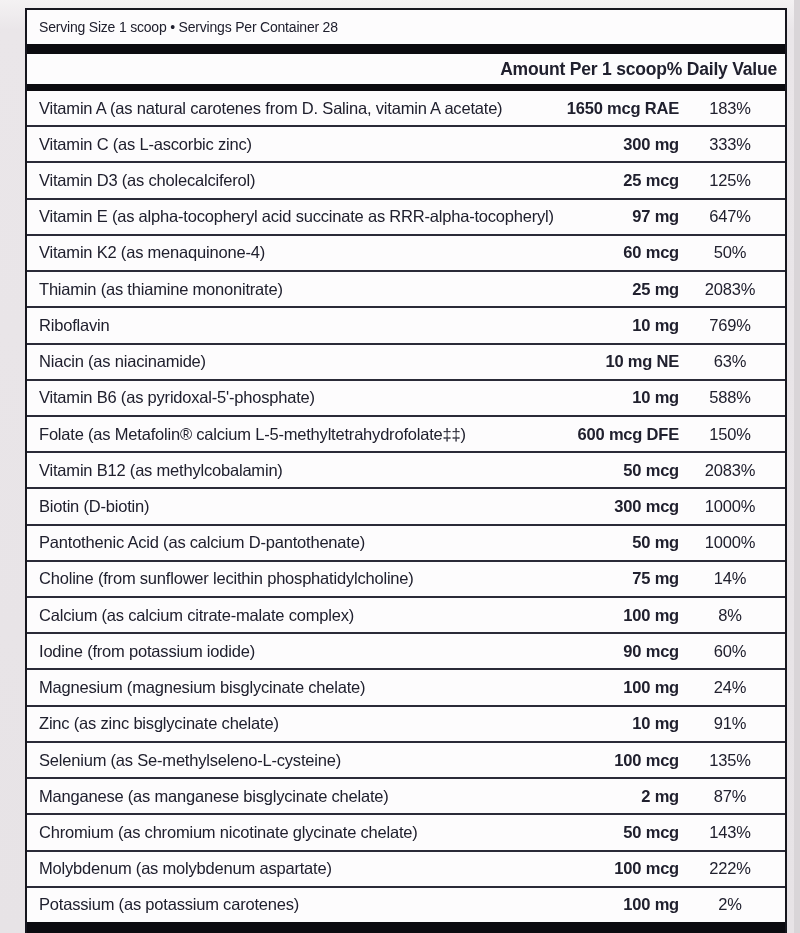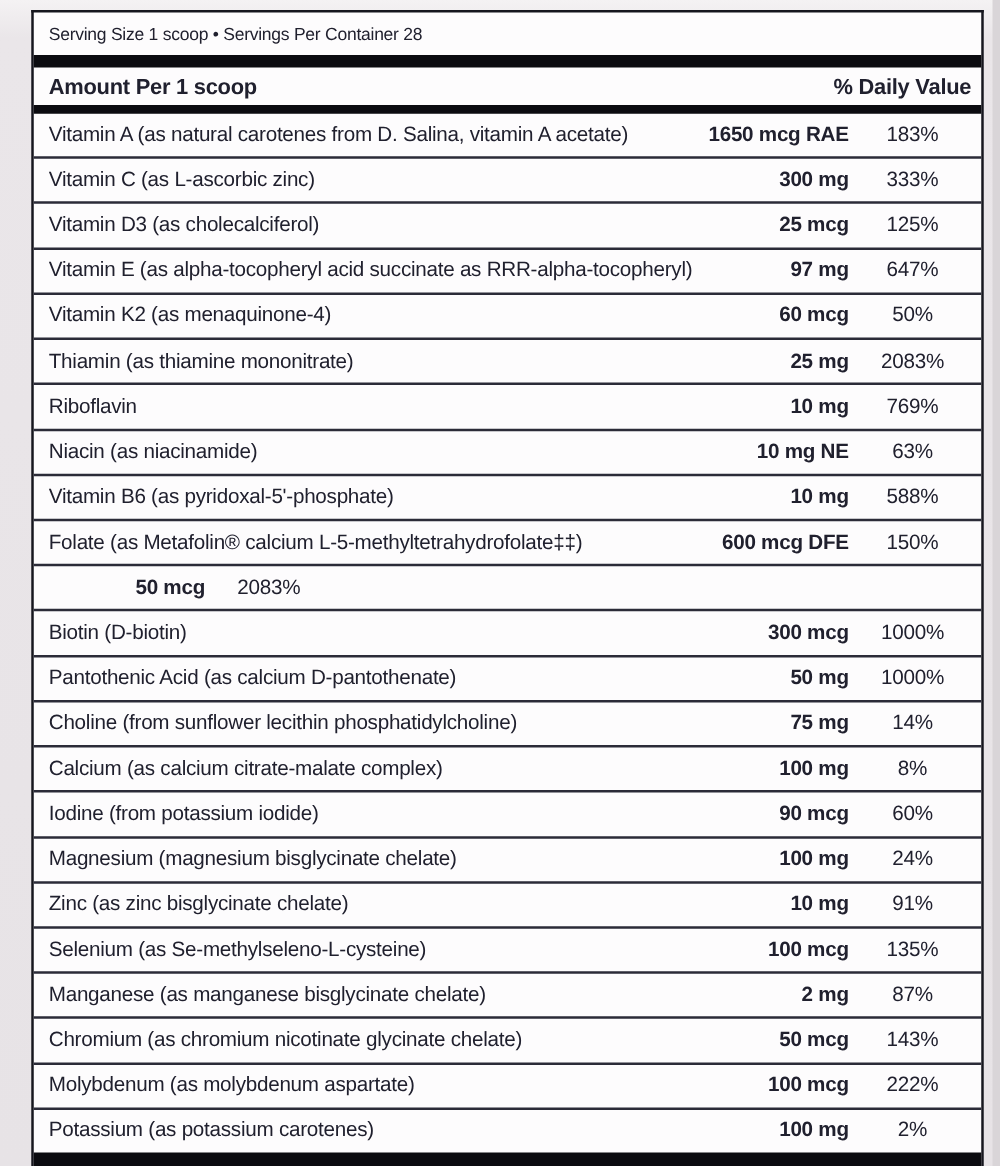--- a/index.html
+++ b/index.html
@@ -47,29 +47,30 @@
     flex: 0 0 auto;
     background: #0b0b10;
   }
   .bar-thick  { height: 10px; }
   .bar-medium { height: 7px; }
   .bar-bottom { height: 11px; }
   .header-row {
     flex: 0 0 30px;
     display: flex;
     align-items: center;
-    justify-content: space-between;
+    justify-content: flex-end;
     padding: 0 8px 0 12px;
     font-weight: bold;
     font-size: 17.5px;
   }
   .rows {
     flex: 1 1 auto;
     display: flex;
     flex-direction: column;
+    justify-content: center;
   }
   .nutrient-row {
     flex: 1 1 0;
     display: flex;
     align-items: center;
     padding: 0 4px 0 12px;
     font-size: 16.5px;
     box-sizing: border-box;
   }
   .nutrient-row + .nutrient-row {
@@ -166,20 +167,21 @@
     <span class="n-dv">588%</span>
   </div>
 
   <div class="nutrient-row">
     <span class="n-name">Folate (as Metafolin® calcium L-5-methyltetrahydrofolate‡‡)</span>
     <span class="n-amount">600 mcg DFE</span>
     <span class="n-dv">150%</span>
   </div>
 
   <div class="nutrient-row">
+    <span class="n-name">Vitamin B12 (as methylcobalamin)</span>
     <span class="n-amount">50 mcg</span>
     <span class="n-dv">2083%</span>
   </div>
 
   <div class="nutrient-row">
     <span class="n-name">Biotin (D-biotin)</span>
     <span class="n-amount">300 mcg</span>
     <span class="n-dv">1000%</span>
   </div>
 

